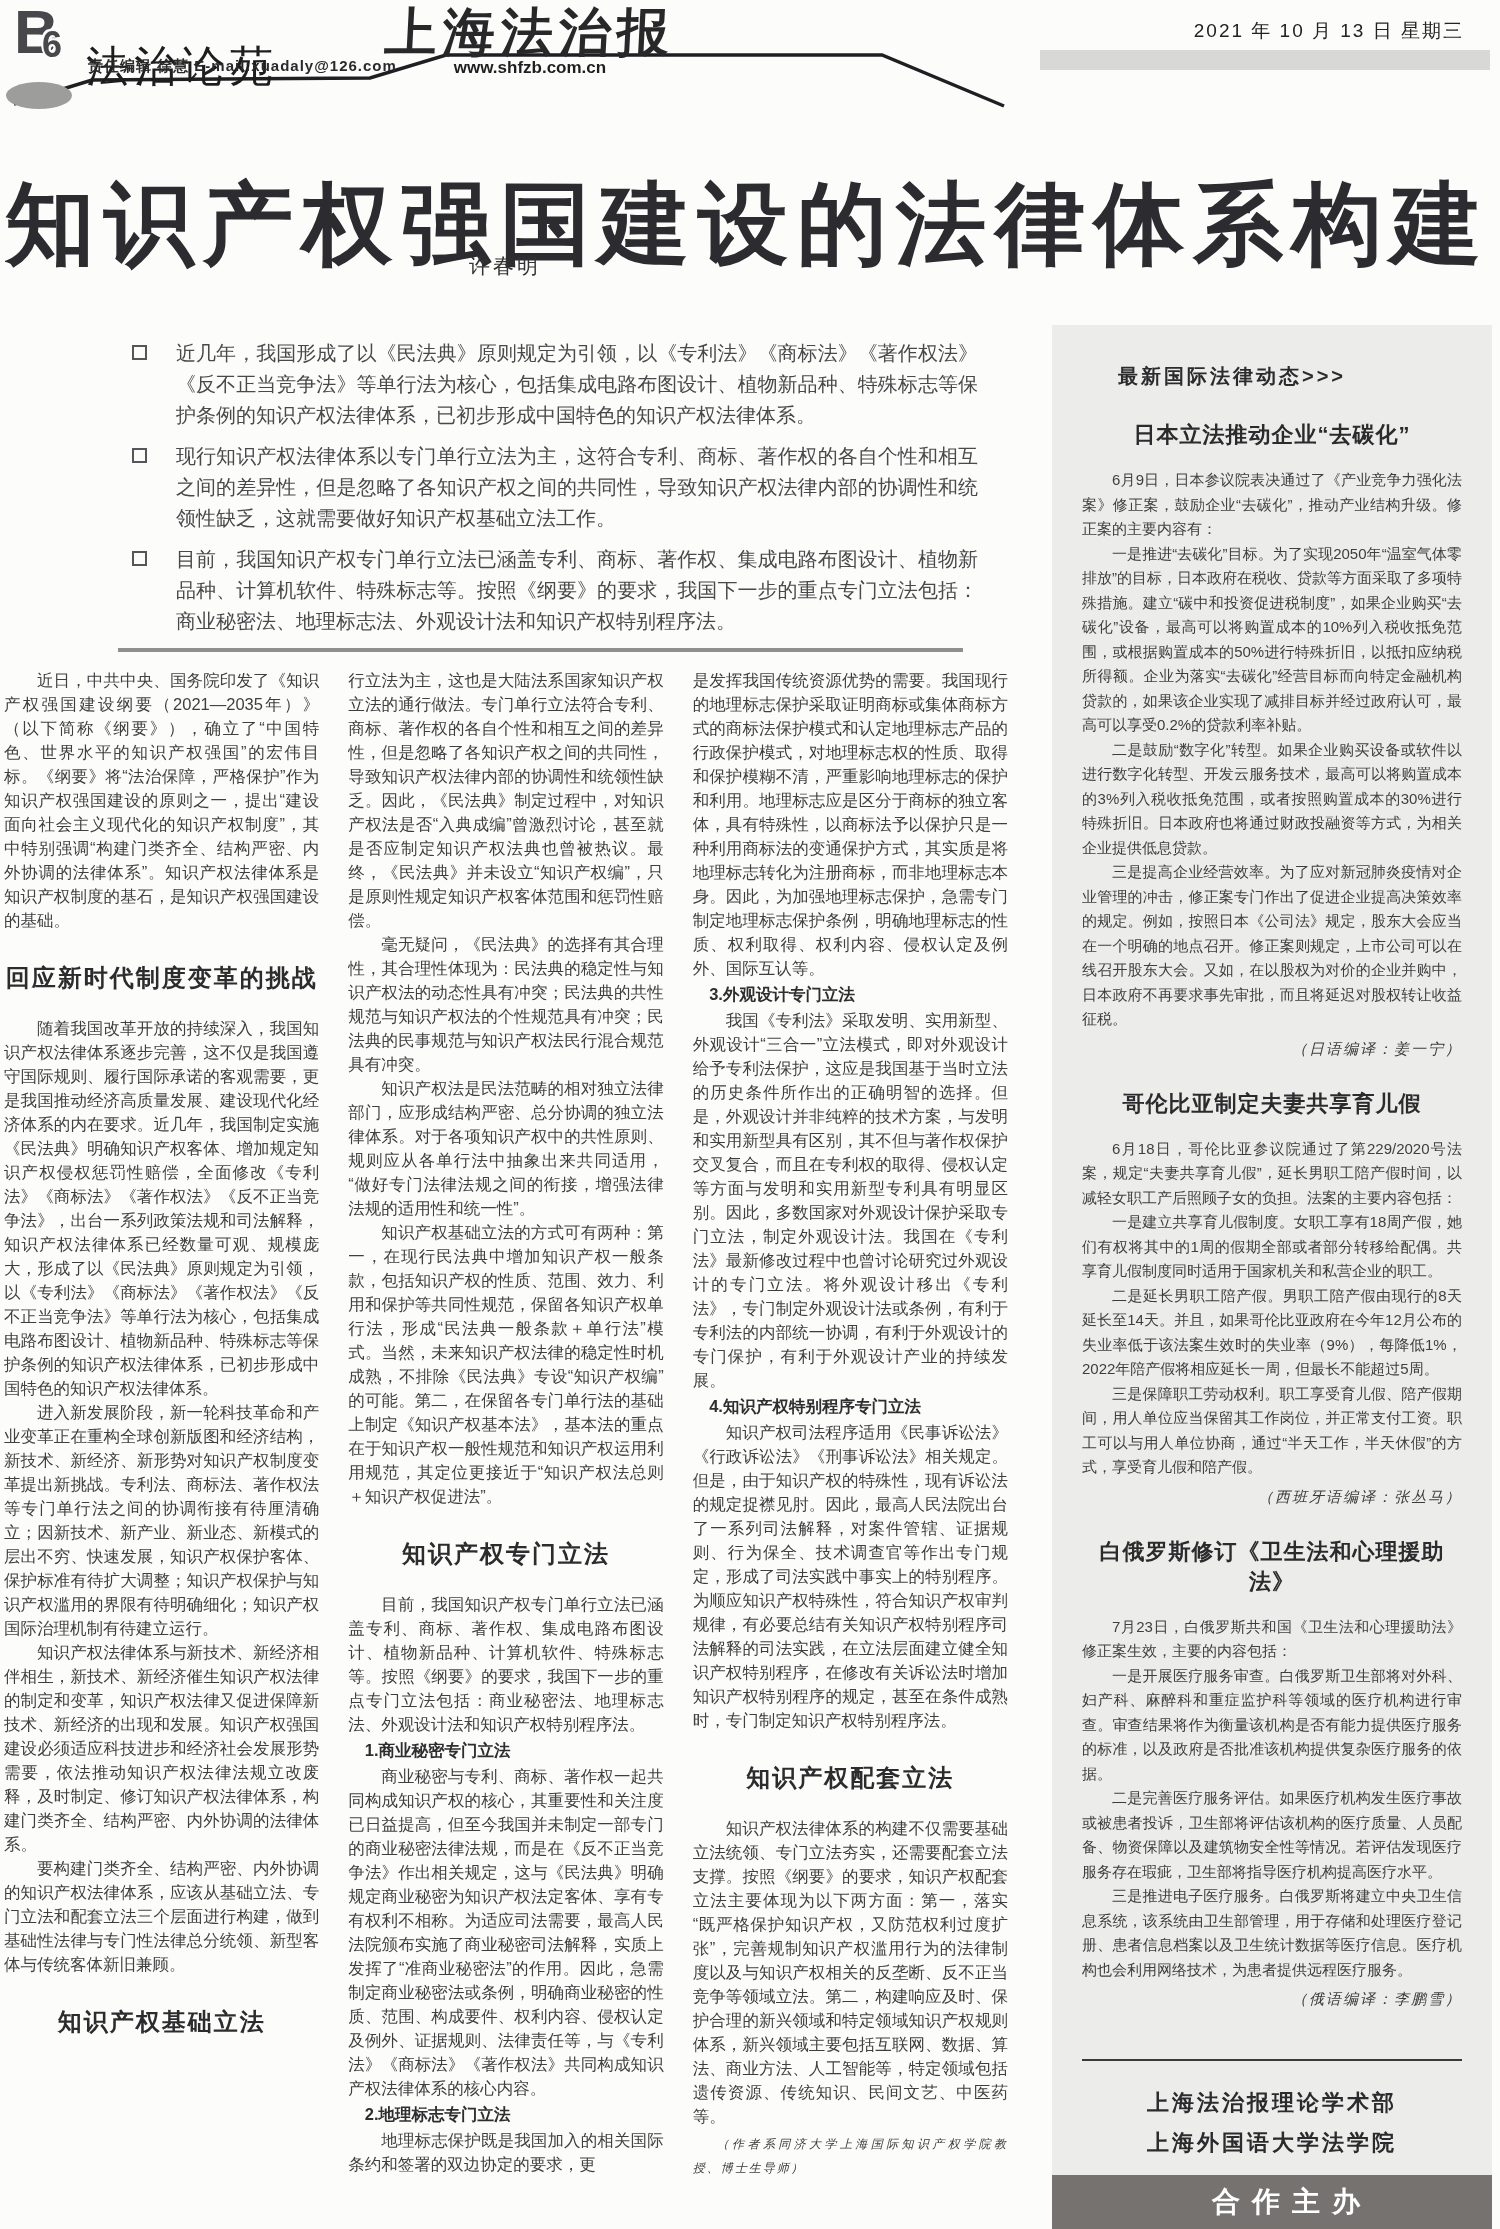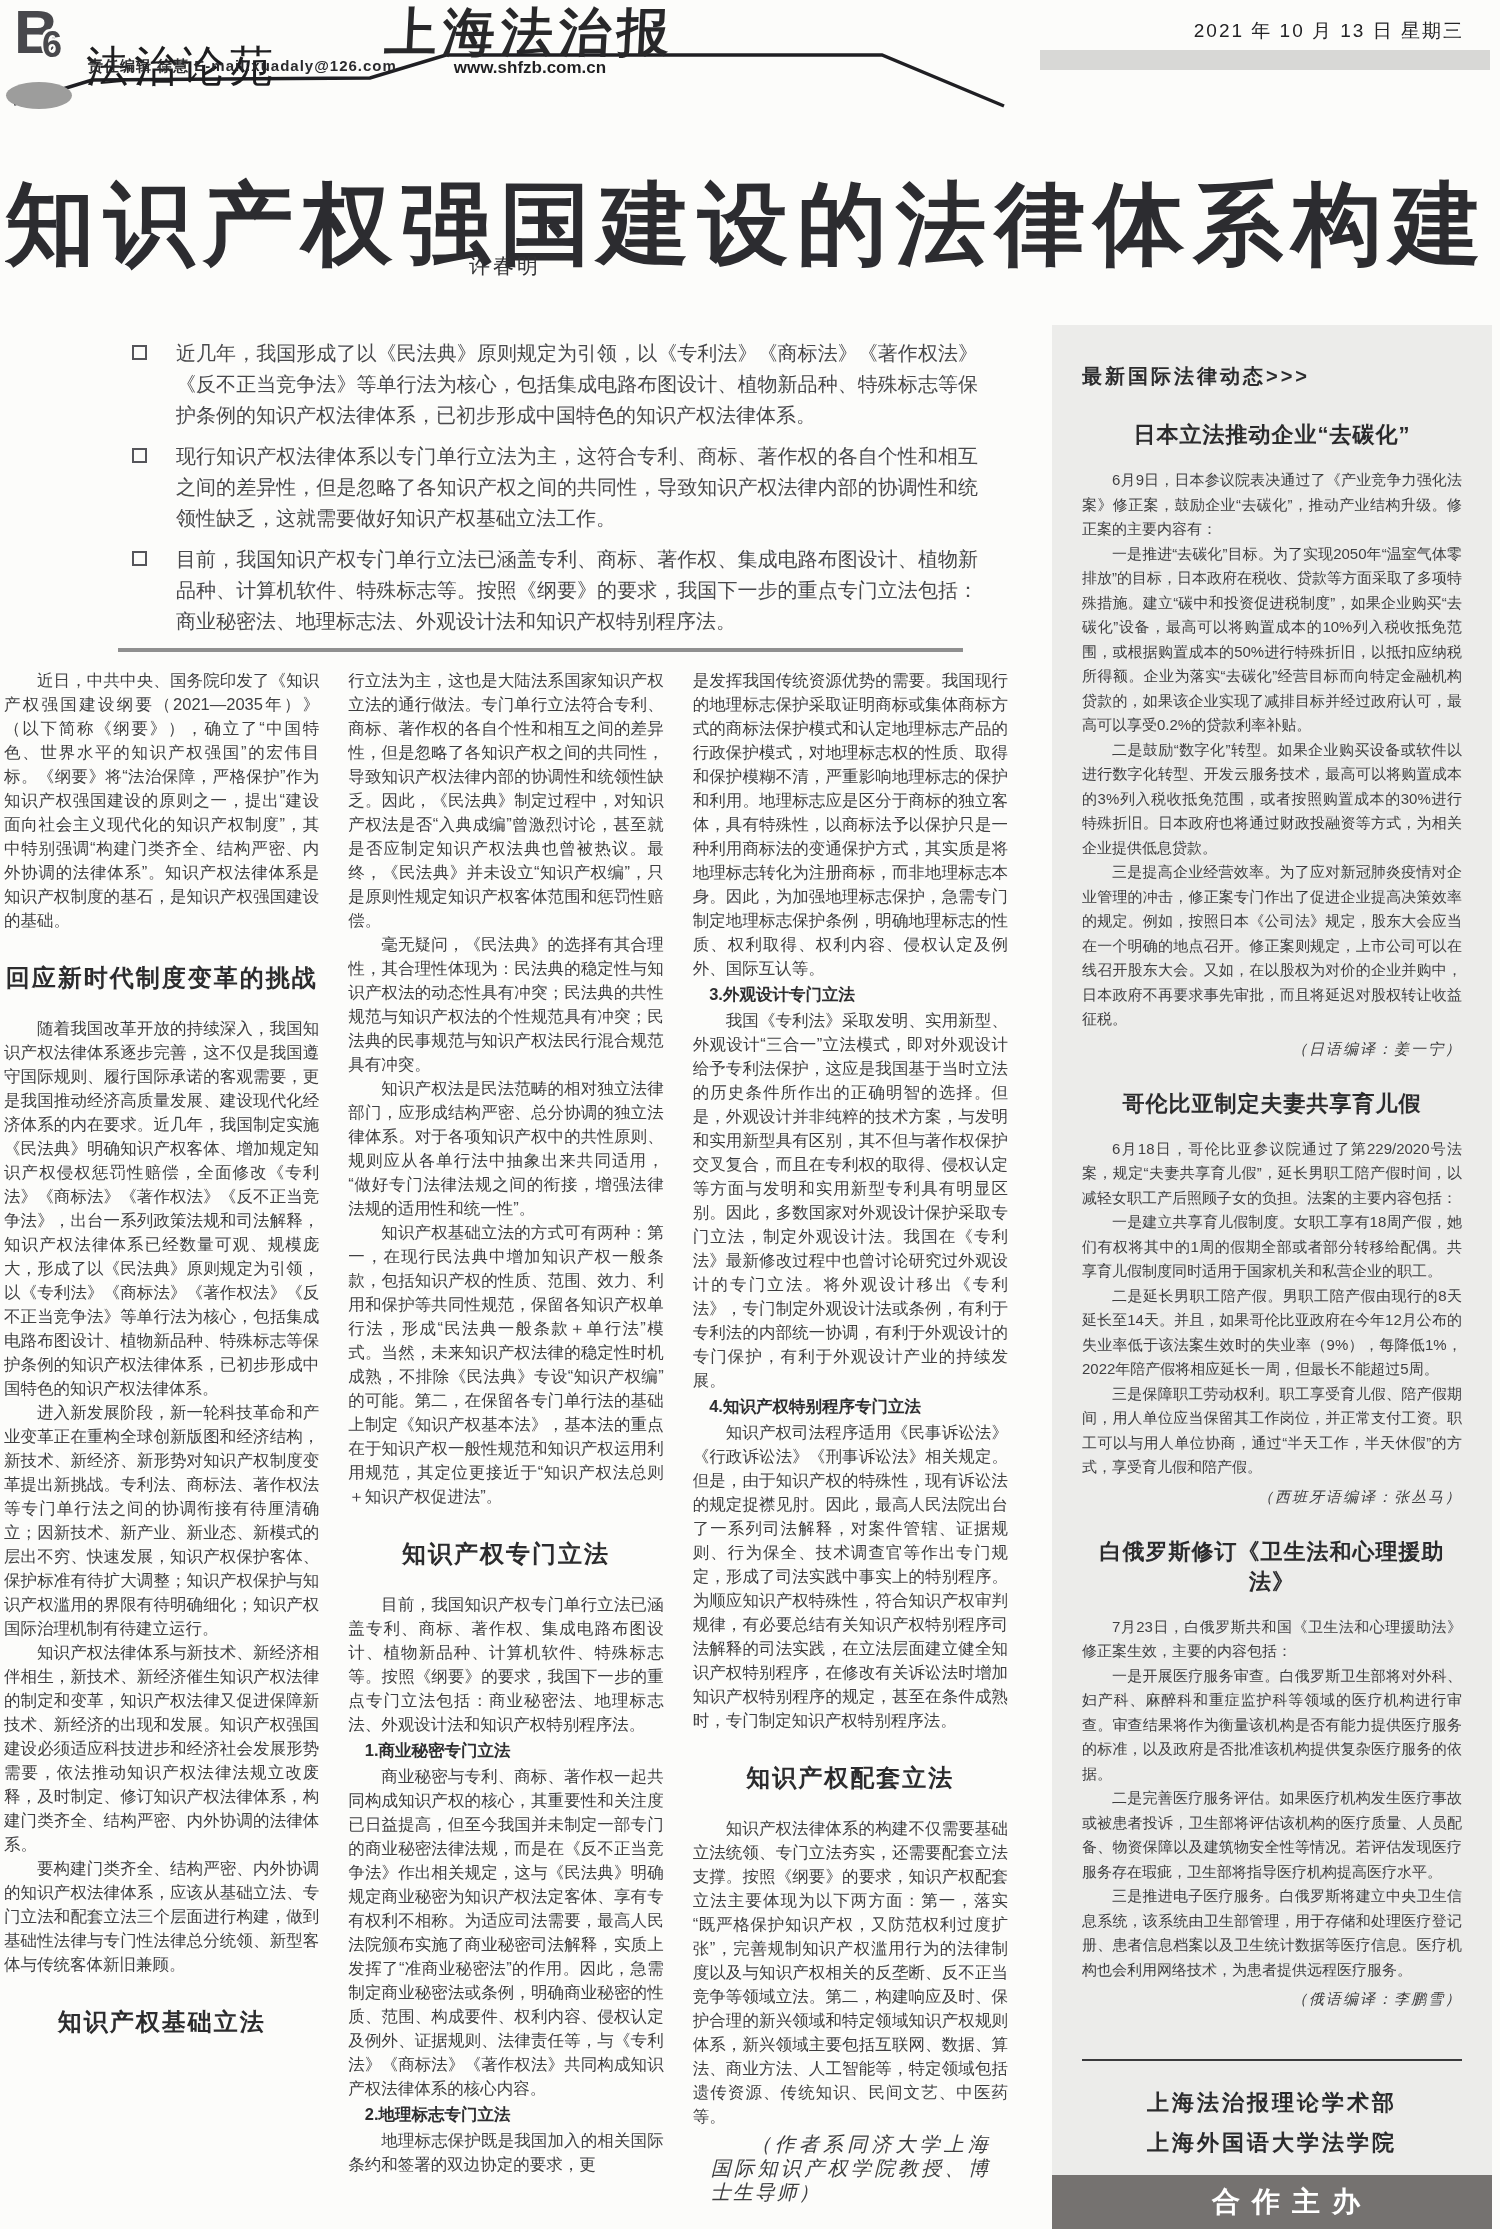--- a/index.html
+++ b/index.html
@@ -35,27 +35,27 @@
   .summary .sq{position:absolute;left:2px;top:7px;width:15px;height:15px;border:2px solid #55555a;background:transparent;}
   .summary-rule{position:absolute;left:118px;top:648px;width:845px;height:4px;background:#8f8f8f;}
 
   
   .columns{position:absolute;left:4px;top:668px;width:1004px;height:1552px;display:flex;gap:29px;overflow:hidden;}
   .col{flex:1 1 0;overflow:hidden;}
   .col p.para{margin:0;font-size:16.5px;line-height:24px;text-align:justify;text-indent:2em;color:#3f3f41;}
   .col p.para.cont{text-indent:0;}
   .col .h2{font-size:24px;font-weight:900;text-align:center;letter-spacing:2px;color:#2c2c2e;margin:30px 0 22px;}
   .col .h3{font-size:16.5px;line-height:24px;font-weight:900;color:#2e2e30;text-indent:1em;margin:2px 0;}
-  .col p.credit{margin:4px 18px 0;font-family:"Liberation Serif",serif;font-style:italic;font-size:20px;
+  .col p.credit{margin:4px 0 0;font-family:"Liberation Serif",serif;font-style:italic;font-size:12px;
                 line-height:24px;text-align:justify;text-indent:2em;letter-spacing:2px;color:#3c3c3e;}
 
   
   .sidebar{position:absolute;left:1052px;top:325px;width:440px;height:1904px;background:#ececea;overflow:hidden;}
   .sb-inner{position:absolute;left:30px;right:30px;top:0;}
-  .sb-label{margin-top:38px;font-size:20px;font-weight:900;letter-spacing:3px;color:#2b2b2d;}
+  .sb-label{margin-top:38px;font-size:20px;font-weight:900;letter-spacing:3px;color:#2b2b2d;margin-left:36px;}
   .s-title{font-size:22px;font-weight:900;text-align:center;letter-spacing:1px;color:#2b2b2d;margin:30px 0 18px;}
   .s-para{margin:0;font-size:15px;line-height:24.5px;text-align:justify;text-indent:2em;color:#3e3e40;}
   .s-credit{margin:8px 0 2px;font-family:"Liberation Serif",serif;font-style:italic;font-size:15px;
             letter-spacing:2px;text-align:right;color:#3c3c3e;}
   .s-footer{position:absolute;left:30px;right:30px;bottom:66px;}
   .s-sep{border:none;border-top:2px solid #3a3a3c;margin:0 0 22px;}
   .s-org{text-align:center;font-size:22px;font-weight:700;letter-spacing:3px;line-height:40px;color:#2b2b2d;}
   .s-banner{position:absolute;left:0;right:0;bottom:0;height:54px;background:#757270;color:#fff;
             display:flex;align-items:center;justify-content:center;font-size:28px;letter-spacing:12px;font-weight:700;padding-left:40px;}
 </style>

